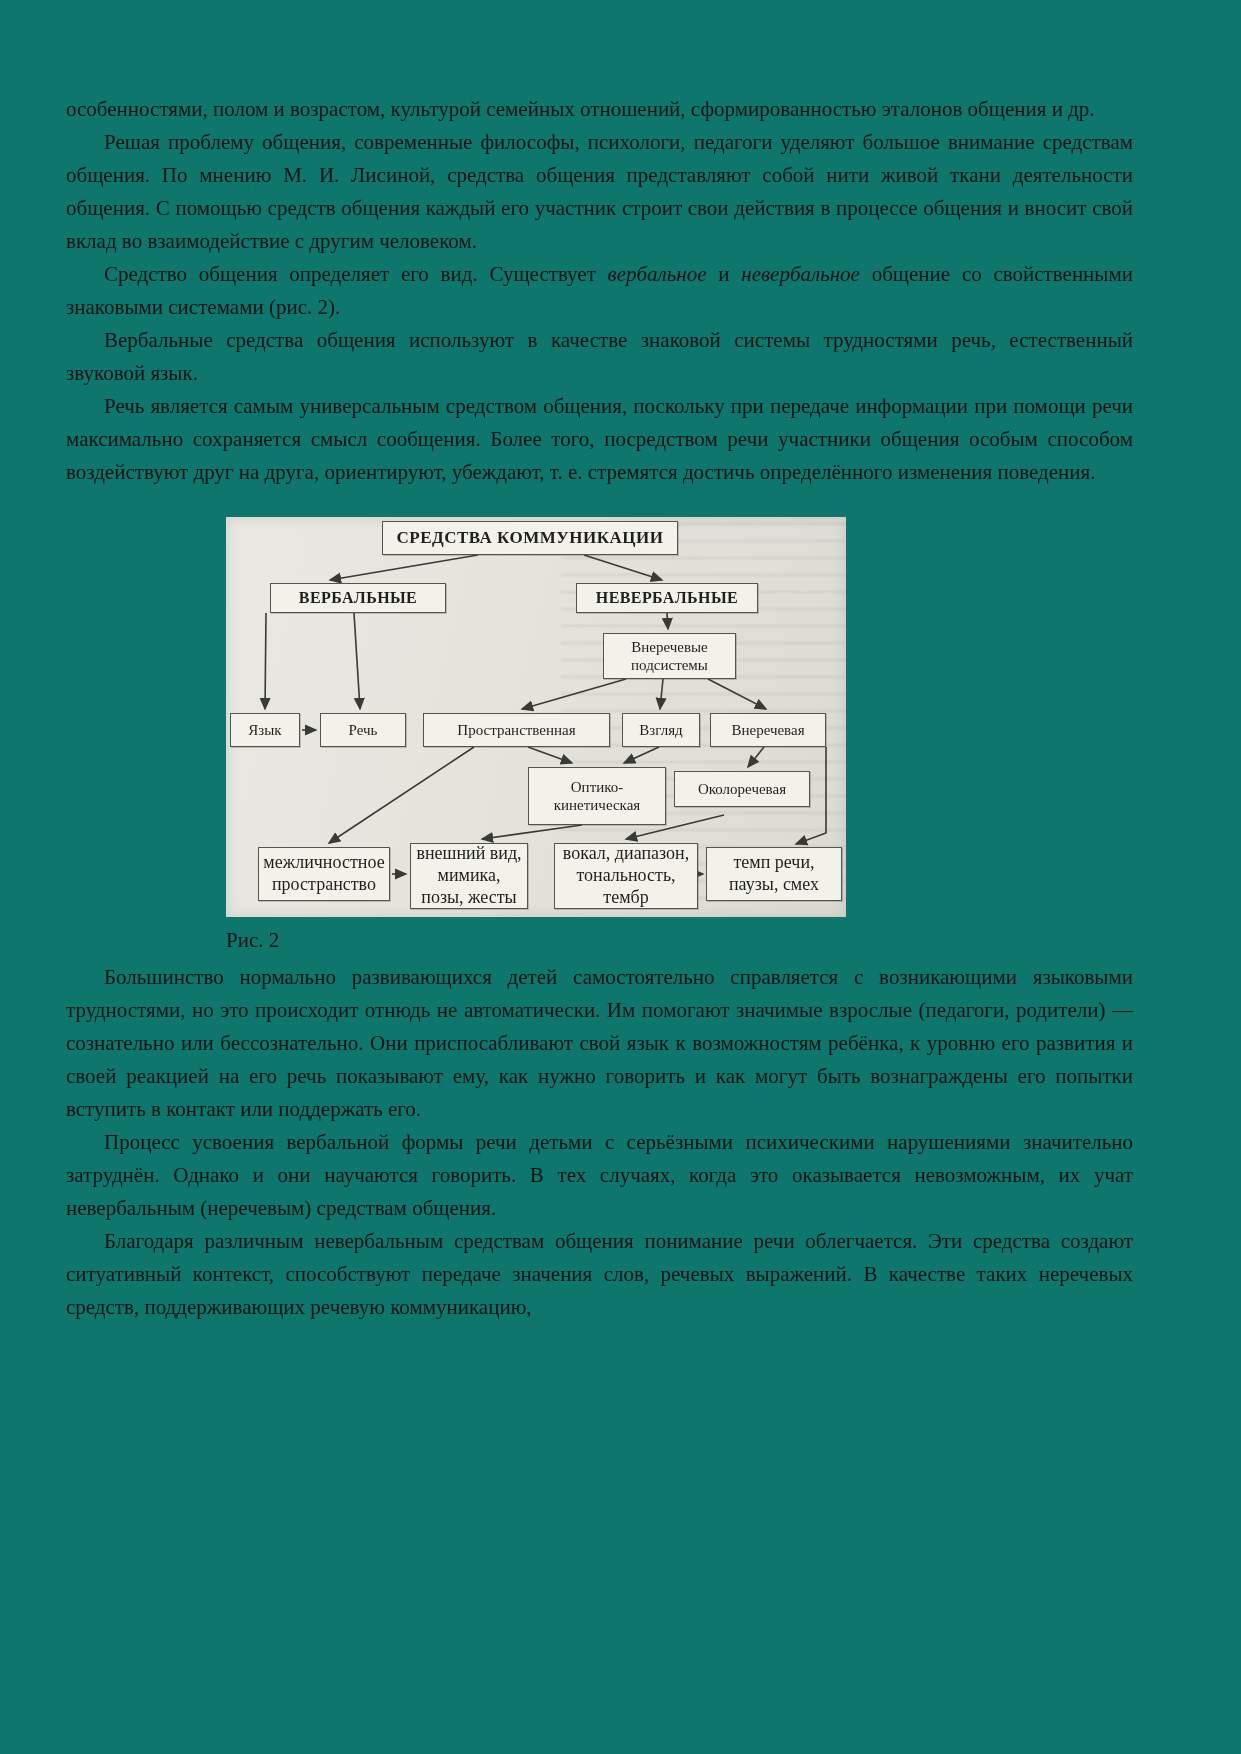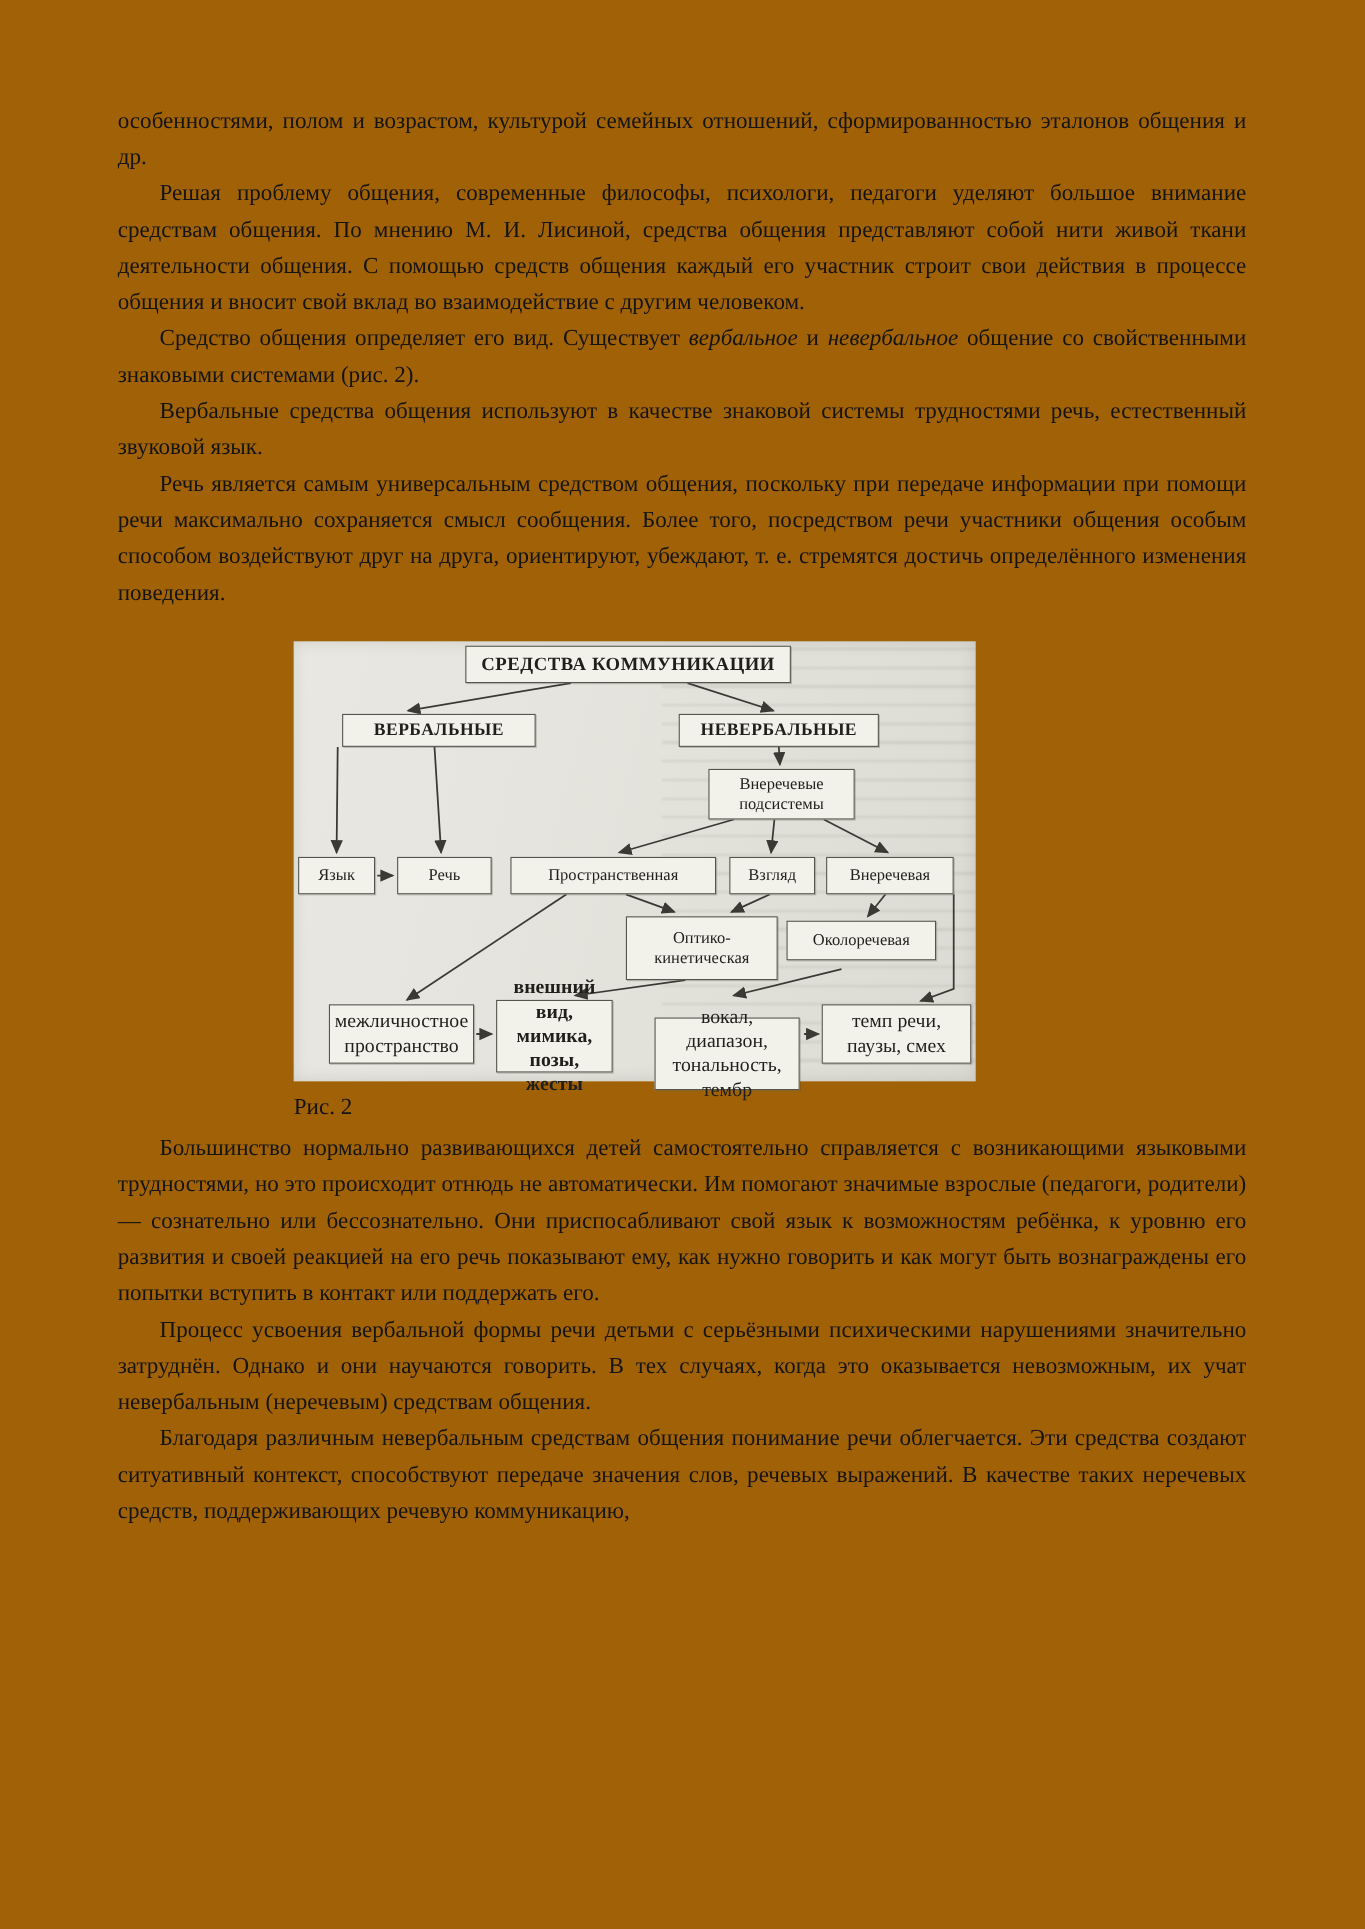--- a/index.html
+++ b/index.html
@@ -2,21 +2,21 @@
 <html lang="ru"><head>
 <meta charset="utf-8">
 <style>
   * { margin:0; padding:0; box-sizing:border-box; }
   html,body { background:#ffffff; }
   body {
     width:1241px; height:1754px; overflow:hidden;
     font-family:"Liberation Serif", serif;
     color:#141414;
   }
-  .page { width:1241px; height:1754px; padding:93px 108px 0 107px; background:#a16207; }
+  .page { width:1241px; height:1754px; padding:93px 108px 0 66px; background:#0f766e; }
   .para {
     font-size:21px; line-height:33px; text-align:justify;
     text-indent:38px;
   }
   .para.no-indent { text-indent:0; }
   .para em { font-style:italic; }
 
   
   .figure { margin-top:28px; margin-bottom:6px; }
   .diagram {
@@ -96,22 +96,22 @@
       <div class="dbox hdr" style="left:350px; top:66px;  width:182px; height:30px;">НЕВЕРБАЛЬНЫЕ</div>
       <div class="dbox" style="left:377px; top:116px; width:133px; height:46px;">Внеречевые подсистемы</div>
       <div class="dbox" style="left:4px;   top:196px; width:70px;  height:34px;">Язык</div>
       <div class="dbox" style="left:94px;  top:196px; width:86px;  height:34px;">Речь</div>
       <div class="dbox" style="left:197px; top:196px; width:187px; height:34px;">Пространственная</div>
       <div class="dbox" style="left:396px; top:196px; width:78px;  height:34px;">Взгляд</div>
       <div class="dbox" style="left:484px; top:196px; width:116px; height:34px;">Внеречевая</div>
       <div class="dbox" style="left:302px; top:250px; width:138px; height:58px;">Оптико-кинетическая</div>
       <div class="dbox" style="left:448px; top:254px; width:136px; height:36px;">Околоречевая</div>
       <div class="dbox small" style="left:32px;  top:330px; width:132px; height:54px;">межличностное пространство</div>
-      <div class="dbox small" style="left:184px; top:326px; width:106px; height:66px;font-weight:bold;">внешний вид, мимика, позы, жесты</div>
-      <div class="dbox small" style="left:328px; top:342px; width:132px; height:66px;">вокал, диапазон, тональность, тембр</div>
+      <div class="dbox small" style="left:184px; top:326px; width:118px; height:66px;">внешний вид, мимика, позы, жесты</div>
+      <div class="dbox small" style="left:328px; top:326px; width:144px; height:66px;">вокал, диапазон, тональность, тембр</div>
       <div class="dbox small" style="left:480px; top:330px; width:136px; height:54px;">темп речи, паузы, смех</div>
     </div>
     <div class="caption">Рис. 2</div>
   </div>
 
   <p class="para">Большинство нормально развивающихся детей самостоятельно справляется с возникающими языковыми трудностями, но это происходит отнюдь не автоматически. Им помогают значимые взрослые (педагоги, родители) — сознательно или бессознательно. Они приспосабливают свой язык к возможностям ребёнка, к уровню его развития и своей реакцией на его речь показывают ему, как нужно говорить и как могут быть вознаграждены его попытки вступить в контакт или поддержать его.</p>
   <p class="para">Процесс усвоения вербальной формы речи детьми с серьёзными психическими нарушениями значительно затруднён. Однако и они научаются говорить. В тех случаях, когда это оказывается невозможным, их учат невербальным (неречевым) средствам общения.</p>
   <p class="para">Благодаря различным невербальным средствам общения понимание речи облегчается. Эти средства создают ситуативный контекст, способствуют передаче значения слов, речевых выражений. В качестве таких неречевых средств, поддерживающих речевую коммуникацию,</p>
 
 </div>

